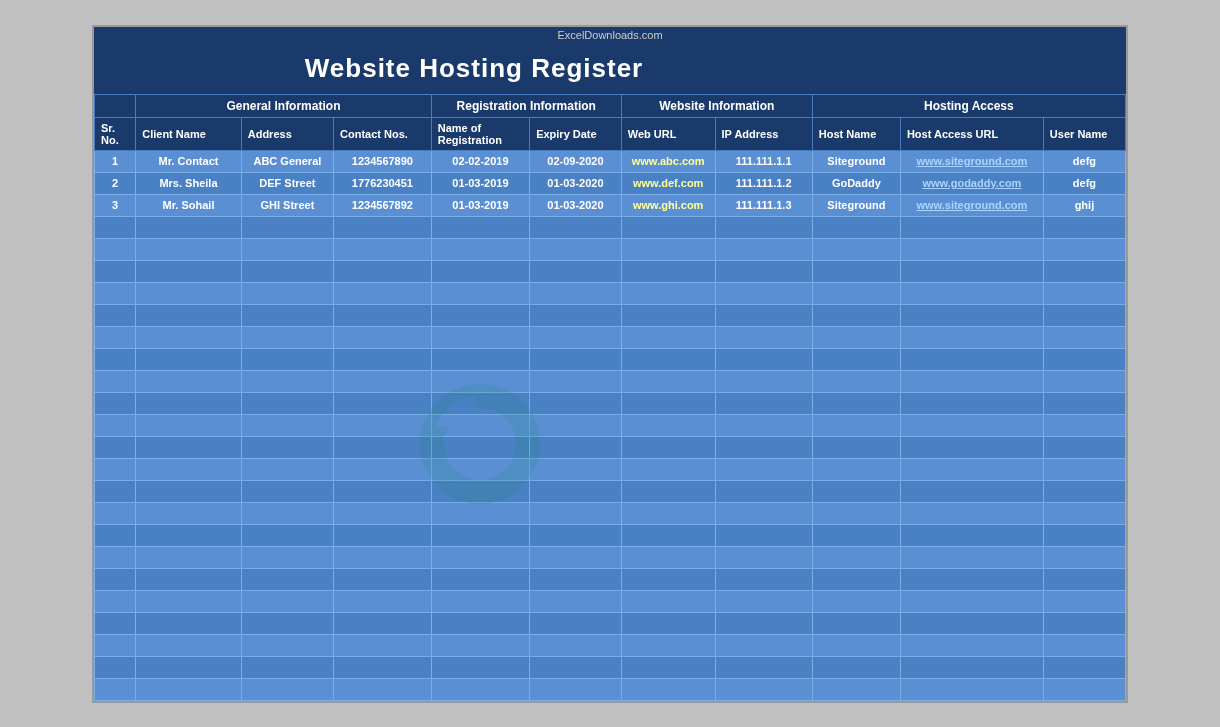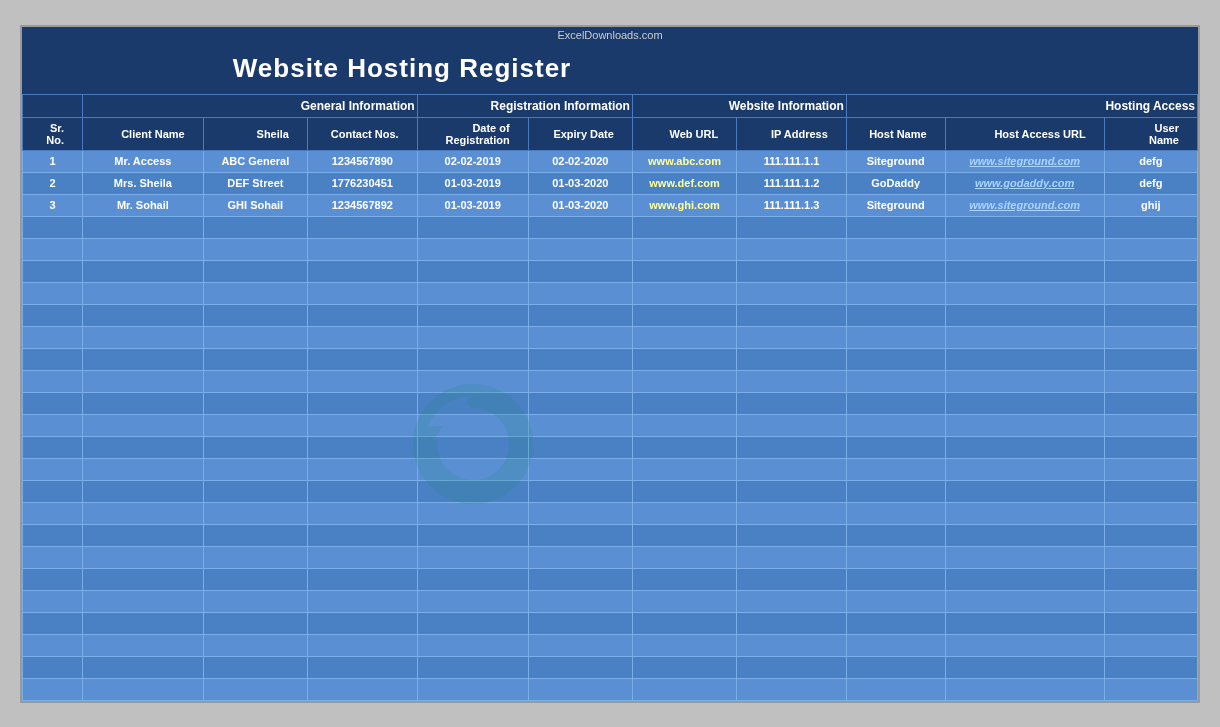--- a/index.html
+++ b/index.html
@@ -7,21 +7,21 @@
       background: #c0c0c0;
       display: flex;
       justify-content: center;
       align-items: center;
       min-height: 100vh;
       font-family: Arial, sans-serif;
     }
     .spreadsheet-wrapper {
       background: #0ea5e9;
       border: 2px solid #999;
-      width: 1180px;
+      width: 1036px;
     }
     .top-bar {
       background: #1a3a6b;
       text-align: center;
       padding: 2px 0;
       font-size: 11px;
       color: #ccc;
     }
     .title-row {
       display: flex;
@@ -47,32 +47,32 @@
     table {
       width: 100%;
       border-collapse: collapse;
     }
     
     .group-header th {
       background: #1a3a6b;
       color: #ffffff;
       font-size: 12px;
       font-weight: bold;
-      text-align: right;
+      text-align: center;
       padding: 4px 2px;
       border: 1px solid #4a7abf;
     }
     
     .col-header th {
       background: #1a3a6b;
       color: #ffffff;
       font-size: 11px;
       font-weight: bold;
-      text-align: right;
-      padding: 4px 18px;
+      text-align: left;
+      padding: 4px 6px;
       border: 1px solid #4a7abf;
       vertical-align: middle;
     }
     
     .data-row td {
       background: #5b8fd4;
       color: #1a1a2e;
       font-size: 11px;
       text-align: center;
       padding: 3px 2px;
@@ -83,21 +83,20 @@
       background: #4a7abf;
       color: #fff;
       font-weight: bold;
     }
     .data-row.filled td.link {
       color: #ffff99;
     }
     .data-row.filled td.link-blue {
       color: #aad4ff;
       text-decoration: underline;
-      font-style: italic;
     }
     
     .data-row:nth-child(odd) td {
       background: #5b8fd4;
     }
     .data-row:nth-child(even) td {
       background: #4a80c4;
     }
     .sr-col { width: 42px; }
     .name-col { width: 110px; }
@@ -142,39 +141,39 @@
       <tr class="group-header">
         <th></th>
         <th colspan="3">General Information</th>
         <th colspan="2">Registration Information</th>
         <th colspan="2">Website Information</th>
         <th colspan="3">Hosting Access</th>
       </tr>
       <tr class="col-header">
         <th>Sr. No.</th>
         <th>Client Name</th>
-        <th>Sheila</th>
+        <th>Address</th>
         <th>Contact Nos.</th>
-        <th>Date of Registration</th>
+        <th>Name of Registration</th>
         <th>Expiry Date</th>
         <th>Web URL</th>
         <th>IP Address</th>
         <th>Host Name</th>
         <th>Host Access URL</th>
         <th>User Name</th>
       </tr>
     </thead>
     <tbody id="table-body">
     <tr class="data-row filled">
           <td>1</td>
-          <td>Mr. Access</td>
+          <td>Mr. Contact</td>
           <td>ABC General</td>
           <td>1234567890</td>
           <td>02-02-2019</td>
-          <td>02-02-2020</td>
+          <td>02-09-2020</td>
           <td class="link">www.abc.com</td>
           <td>111.111.1.1</td>
           <td>Siteground</td>
           <td class="link-blue">www.siteground.com</td>
           <td>defg</td>
         </tr>
         <tr class="data-row filled">
           <td>2</td>
           <td>Mrs. Sheila</td>
           <td>DEF Street</td>
@@ -183,21 +182,21 @@
           <td>01-03-2020</td>
           <td class="link">www.def.com</td>
           <td>111.111.1.2</td>
           <td>GoDaddy</td>
           <td class="link-blue">www.godaddy.com</td>
           <td>defg</td>
         </tr>
         <tr class="data-row filled">
           <td>3</td>
           <td>Mr. Sohail</td>
-          <td>GHI Sohail</td>
+          <td>GHI Street</td>
           <td>1234567892</td>
           <td>01-03-2019</td>
           <td>01-03-2020</td>
           <td class="link">www.ghi.com</td>
           <td>111.111.1.3</td>
           <td>Siteground</td>
           <td class="link-blue">www.siteground.com</td>
           <td>ghij</td>
         </tr>
         <tr class="data-row">

